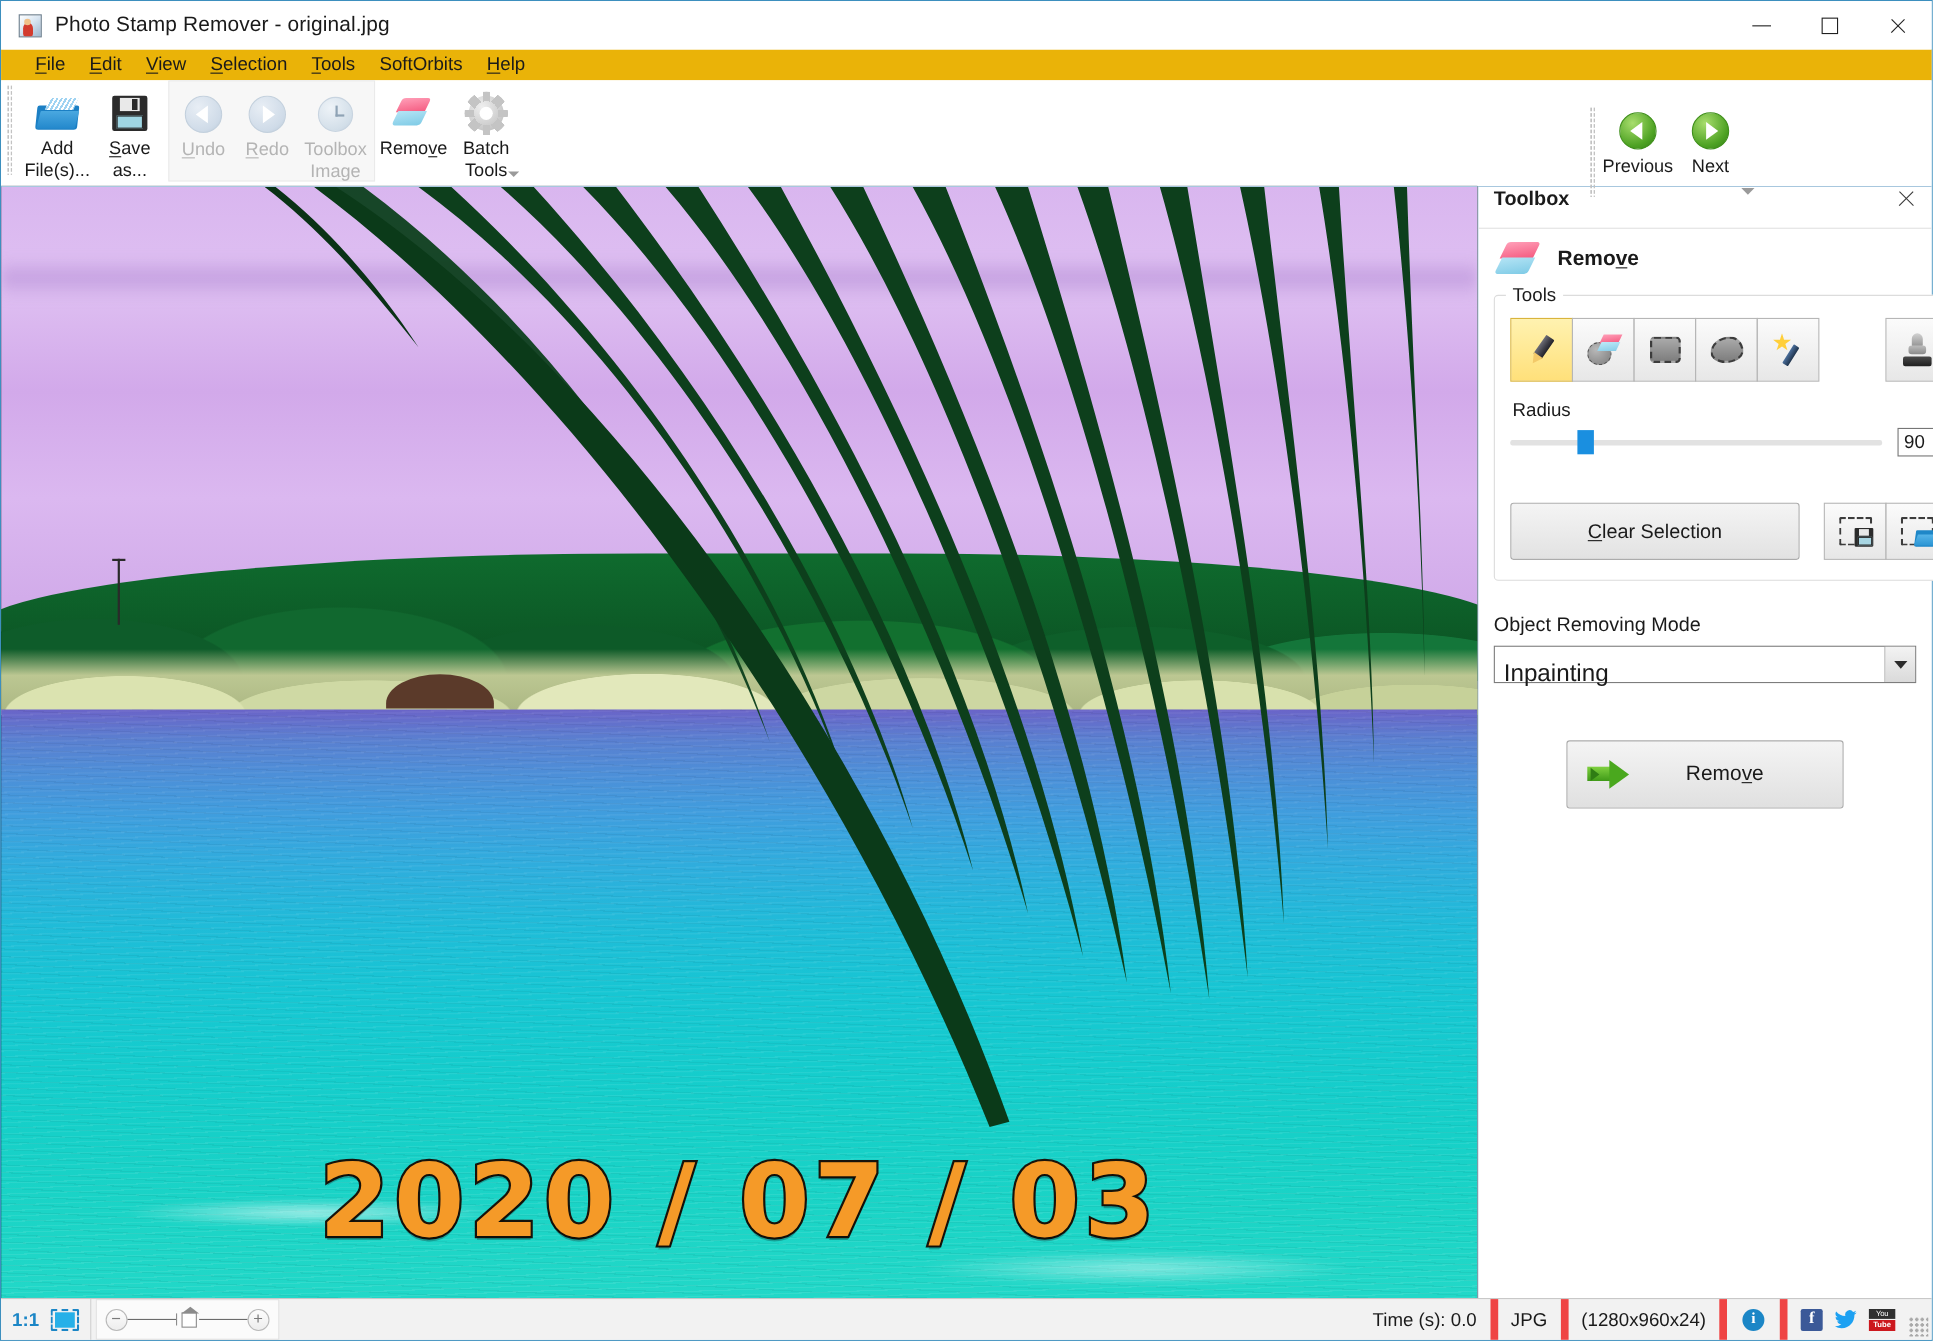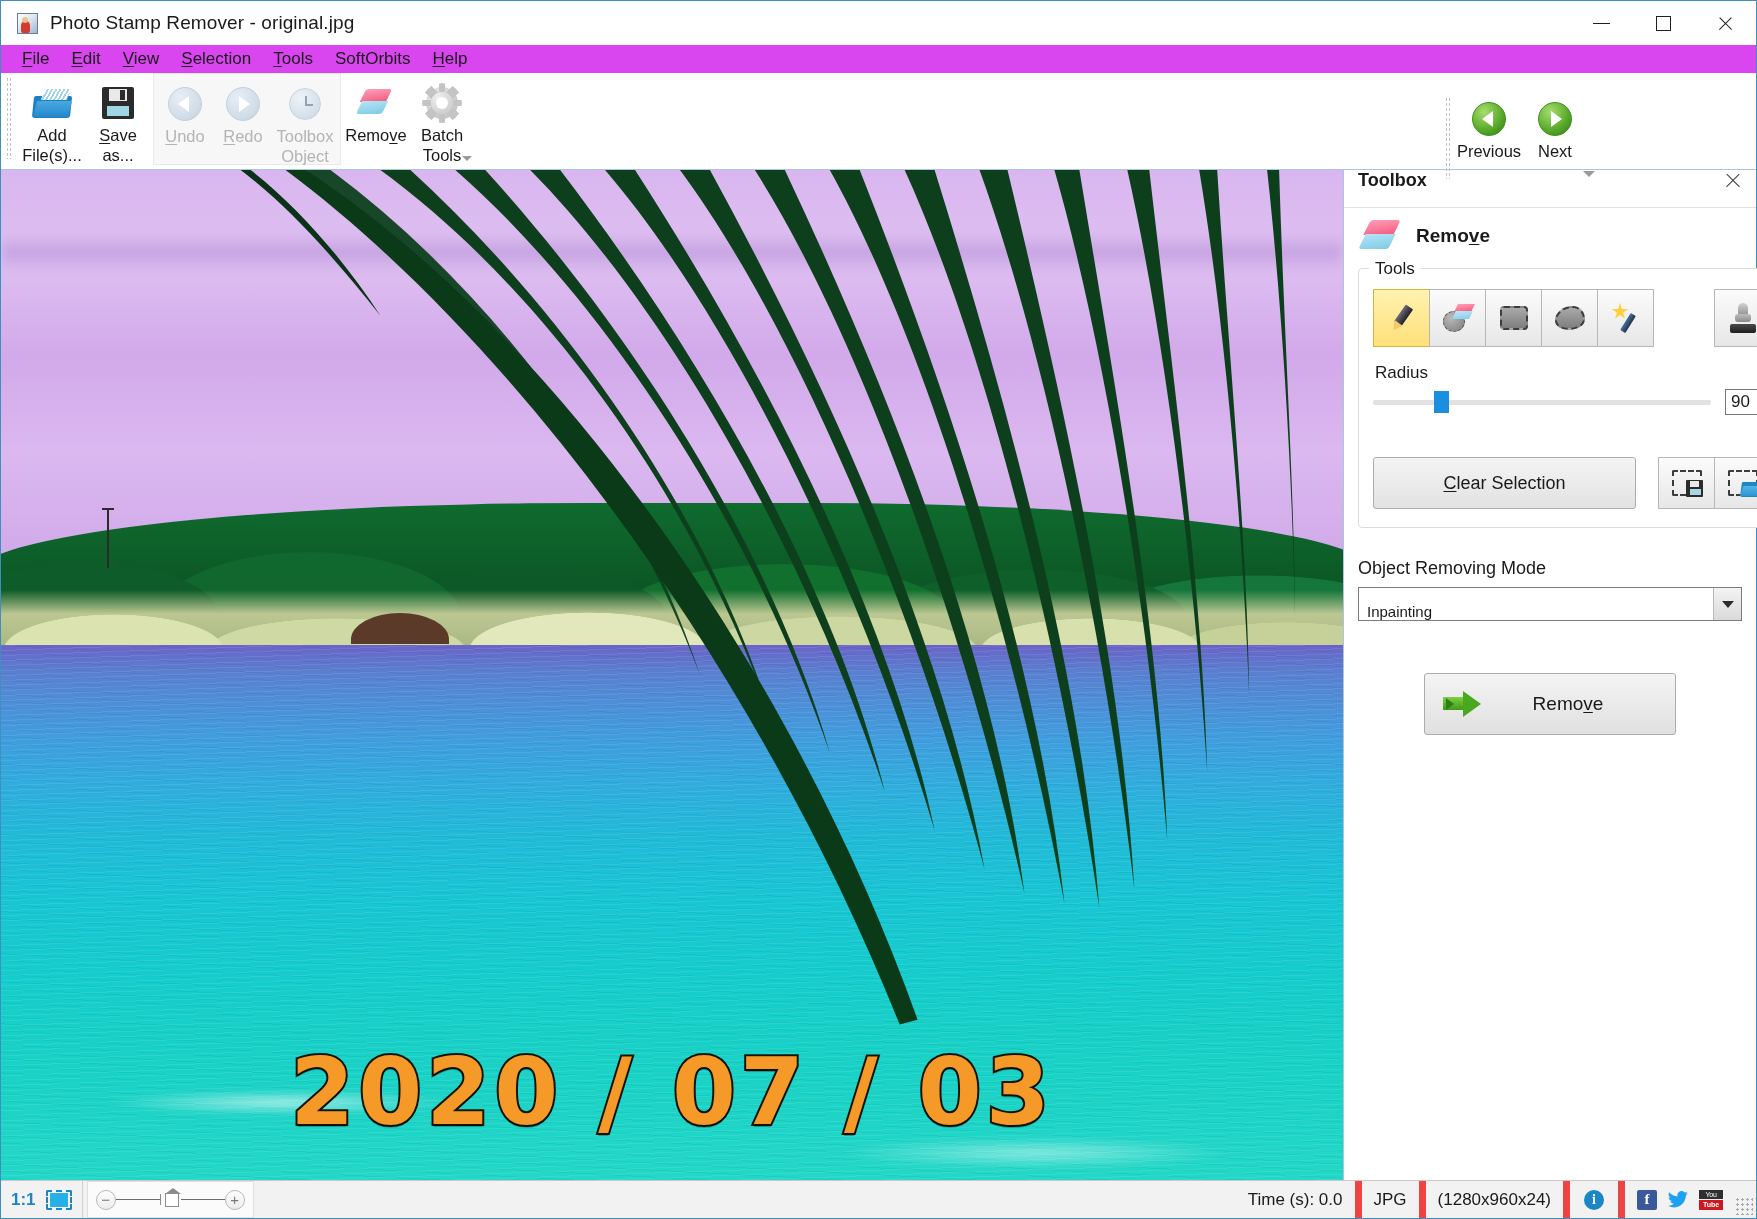--- a/index.html
+++ b/index.html
@@ -48,21 +48,21 @@
   .wb-close{ position:relative;width:17px;height:17px; }
   .wb-close::before,.wb-close::after{
     content:"";position:absolute;left:0;top:8px;width:17px;height:1.4px;background:#202020;
   }
   .wb-close::before{transform:rotate(45deg);}
   .wb-close::after{transform:rotate(-45deg);}
 
   
   .menubar{
     height:28px; flex:0 0 28px; display:flex; align-items:center;
-    padding-left:10px; background:#d946ef; gap:0;
+    padding-left:20px; background:#eab308; gap:0;
   }
   .menu-item{
     font-size:17px; padding:2px 11px; color:#1a1a1a; cursor:default;
   }
   .menu-item u{ text-decoration:underline; text-underline-offset:2px; }
 
   
   .toolbar{
     height:96px; flex:0 0 96px; position:relative; background:#ffffff;
     display:flex; align-items:flex-start;
@@ -466,21 +466,21 @@
     content:"";position:absolute;left:1px;bottom:1px;width:17px;height:10px;
     background:linear-gradient(180deg,#56b4e8,#2b95d4);transform:skewX(-12deg);
   }
 
   .mode-wrap{ margin:30px 14px 0 14px; }
   .mode-lbl{ font-size:18px; margin-bottom:8px; }
   .select{
     height:34px; border:1px solid #7d7d7d; background:#fff;
     display:flex; align-items:center; position:relative; cursor:default;
   }
-  .select .val{ font-size:15px; padding-left:8px; flex:1;margin-top:15px; }
+  .select .val{ font-size:22px; padding-left:8px; flex:1;margin-top:15px; }
   .select .arrow{
     width:28px;height:32px; background:linear-gradient(180deg,#f3f3f3,#dadada);
     border-left:1px solid #b8b8b8;
     display:flex;align-items:center;justify-content:center;
   }
   .select .arrow::after{
     content:"";width:0;height:0;border-left:6px solid transparent;
     border-right:6px solid transparent;border-top:7px solid #2b2b2b;
   }
 
@@ -663,21 +663,21 @@
             </div>
         </div>
         <div class="tb-lbl"><u>R</u>edo</div>
       </div>
       <div class="tb-btn wide disabled">
         <div class="tb-ico">
           <div class="ic-clock"></div>
         </div>
         <div class="tb-lbl">
           <span>Toolbox</span><br>
-          <span>Object</span>
+          <span>Image</span>
         </div>
       </div>
     </div>
 
     <div class="tb-group">
       <div class="tb-btn wide">
         <div class="tb-ico">
           <div class="ic-eraser">
               <div class="e1"></div>
               <div class="e2"></div>

